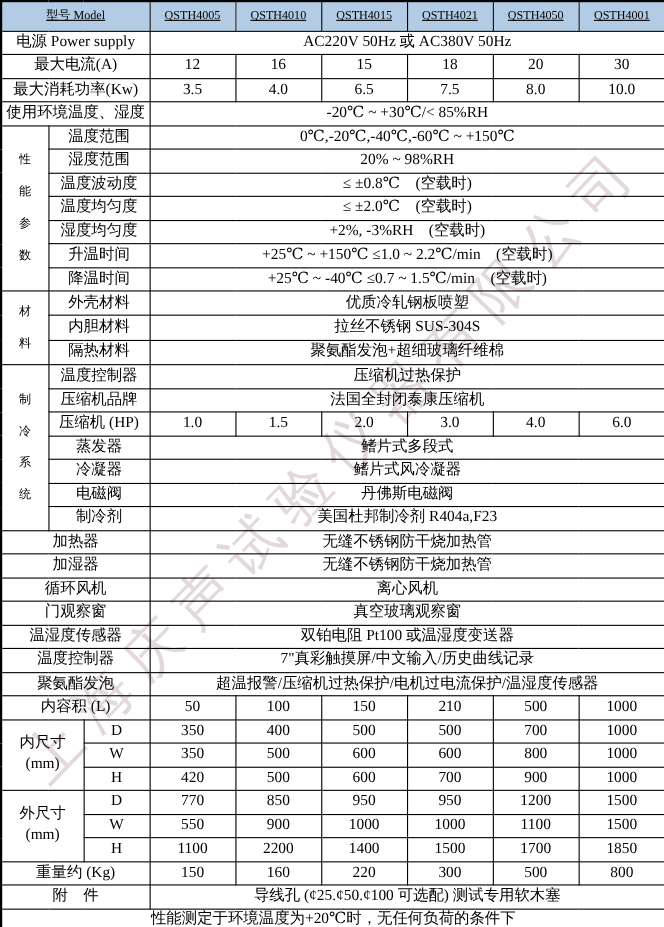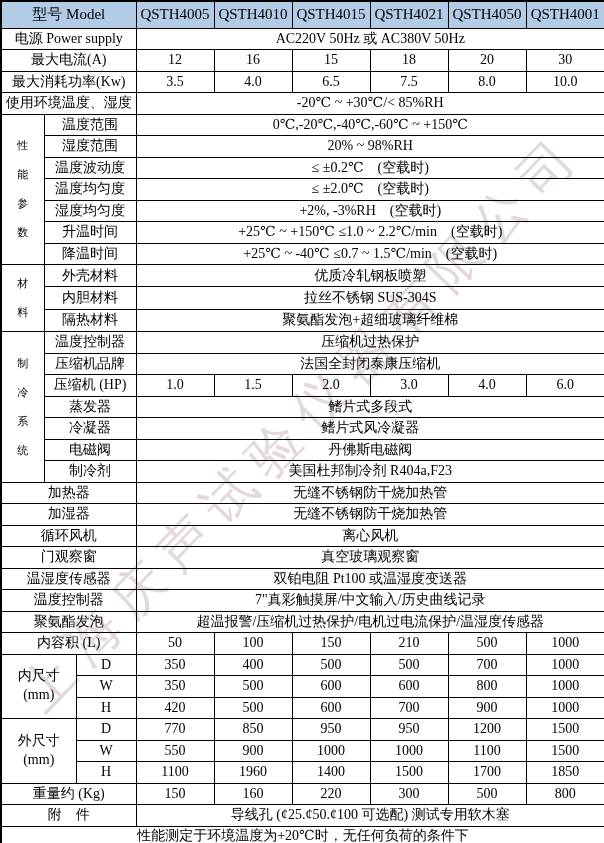--- a/index.html
+++ b/index.html
@@ -10,21 +10,21 @@
     transform:translate(-50%,-50%) rotate(-46deg);
     font-size:52px;letter-spacing:13px;white-space:nowrap;
     color:var(--watermark,#c9b3b6);opacity:.5;z-index:0;pointer-events:none;
   }
   table{position:relative;z-index:1;border-collapse:collapse;table-layout:fixed;
         width:604px;height:843px;border:2px solid var(--border,#000);}
   td{border:1px solid var(--border,#000);text-align:center;vertical-align:middle;
      font-size:14px;padding:0 1px;white-space:nowrap;overflow:hidden;line-height:1.15;}
   tr{height:21.5px;}
   tr.hdr{height:27px;}
-  tr.hdr td{background:var(--header-bg,#b2cce6);font-size:15px;}
+  tr.hdr td{background:var(--header-bg,#b2cce6);font-size:11px;text-decoration:underline;}
   .vtext{width:17px;margin:4px auto;word-break:break-all;white-space:normal;
          line-height:29px;font-size:11px;text-align:center;}
   .dim-group div{line-height:1.35;}
 </style>
 </head>
 <body>
 
 <div class="sheet">
   <div class="watermark">上海庆声试验仪器有限公司</div>
 
@@ -88,21 +88,21 @@
       </td>
       <td colspan="2">温度范围</td>
       <td colspan="6">0℃,-20℃,-40℃,-60℃ ~ +150℃</td>
     </tr>
     <tr>
       <td colspan="2">湿度范围</td>
       <td colspan="6">20% ~ 98%RH</td>
     </tr>
     <tr>
       <td colspan="2">温度波动度</td>
-      <td colspan="6">≤ ±0.2℃　(空载时)</td>
+      <td colspan="6">≤ ±0.8℃　(空载时)</td>
     </tr>
     <tr>
       <td colspan="2">温度均匀度</td>
       <td colspan="6">≤ ±2.0℃　(空载时)</td>
     </tr>
     <tr>
       <td colspan="2">湿度均匀度</td>
       <td colspan="6">+2%,  -3%RH　(空载时)</td>
     </tr>
     <tr>
@@ -256,21 +256,21 @@
       <td>550</td>
       <td>900</td>
       <td>1000</td>
       <td>1000</td>
       <td>1100</td>
       <td>1500</td>
     </tr>
     <tr>
       <td>H</td>
       <td>1100</td>
-      <td>1960</td>
+      <td>2200</td>
       <td>1400</td>
       <td>1500</td>
       <td>1700</td>
       <td>1850</td>
     </tr>
 
     <tr>
       <td colspan="3">重量约 (Kg)</td>
       <td>150</td>
       <td>160</td>

